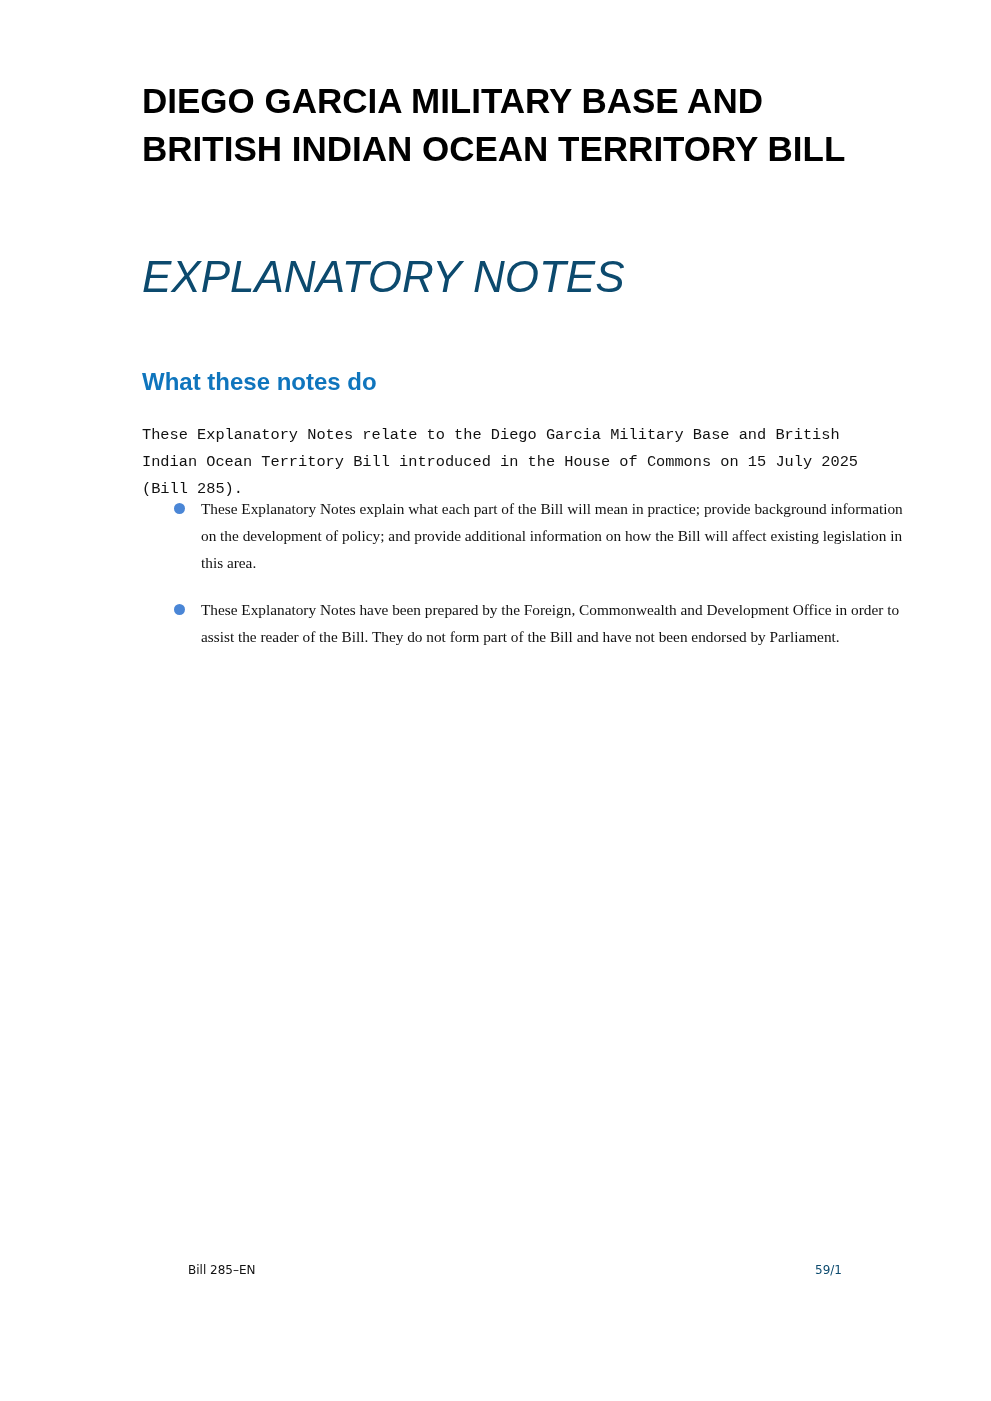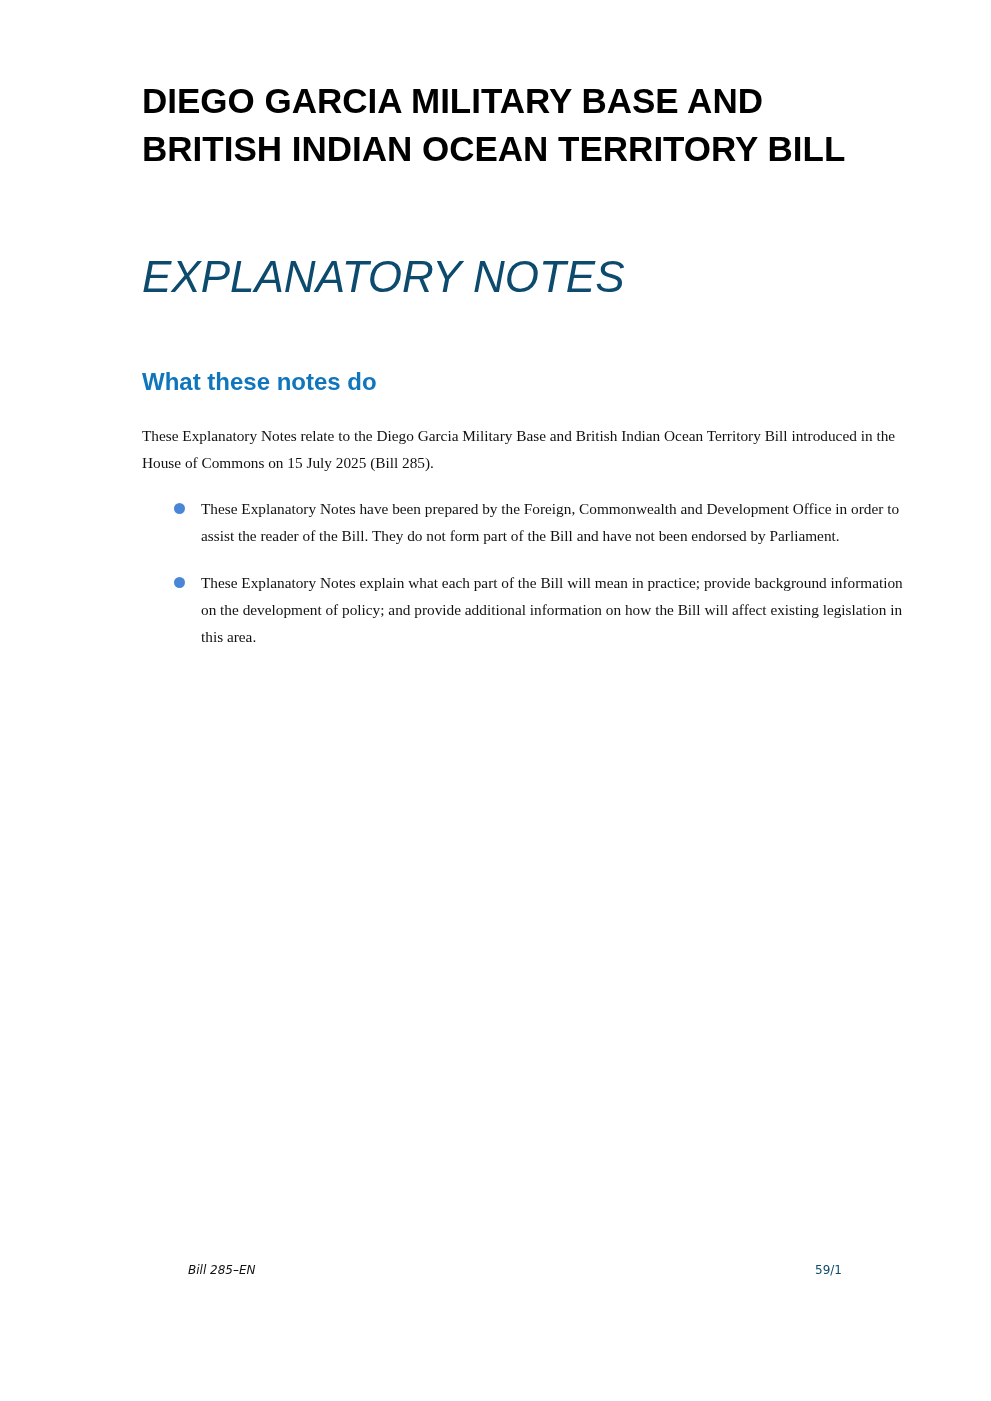--- a/index.html
+++ b/index.html
@@ -14,39 +14,39 @@
     font-family: "Liberation Sans", sans-serif; font-size: 44px;
     line-height: 42px; color: #0c4a6e; font-style: italic;
   }
   .heading {
     position: absolute; left: 142px; top: 366px;
     font-family: "Liberation Sans", sans-serif; font-weight: bold;
     font-size: 24px; line-height: 32px; color: #0f75bd;
   }
   .intro {
     position: absolute; left: 142px; top: 422px; width: 760px;
-    font-family: Liberation Serif, serif; font-size: 15.3px;
+    font-family: Liberation Mono, monospace; font-size: 15.3px;
     line-height: 27px; color: #111;
   }
   .bullets {
     position: absolute; left: 142px; top: 495px; width: 770px;
     margin: 0; padding: 0; list-style: none;
   }
   .bullets li {
     position: relative; padding-left: 59px; margin-bottom: 20px;
     font-family: "Liberation Serif", serif; font-size: 15.3px;
     line-height: 27px; color: #111;
   }
   .bullet-dot {
     position: absolute; left: 32px; top: 8px; width: 11px; height: 11px;
     border-radius: 50%; background: #4a86d6;
   }
   .footer-left {
     position: absolute; left: 188px; top: 1263px;
-    font-family: "DejaVu Sans", sans-serif; font-size: 12px; color: #111; font-style: italic;
+    font-family: "DejaVu Sans", sans-serif; font-size: 12px; color: #111;
   }
   .footer-right {
     position: absolute; left: 815px; top: 1263px;
     font-family: "DejaVu Sans", sans-serif; font-size: 12px; color: #0c4a6e;
   }
 </style>
 </head>
 <body>
 
 <div class="title">
@@ -56,22 +56,22 @@
 
 <div class="subtitle">EXPLANATORY NOTES</div>
 
 <div class="heading">What these notes do</div>
 
 <p class="intro" style="margin:0;">These Explanatory Notes relate to the Diego Garcia Military Base and British Indian Ocean Territory Bill introduced in the House of Commons on 15 July 2025 (Bill 285).</p>
 
 <ul class="bullets">
   <li>
     <span class="bullet-dot"></span>
-    <span>These Explanatory Notes have been prepared by the Foreign, Commonwealth and Development Office in order to assist the reader of the Bill. They do not form part of the Bill and have not been endorsed by Parliament.</span>
+    <span>These Explanatory Notes explain what each part of the Bill will mean in practice; provide background information on the development of policy; and provide additional information on how the Bill will affect existing legislation in this area.</span>
   </li>
   <li>
     <span class="bullet-dot"></span>
-    <span>These Explanatory Notes explain what each part of the Bill will mean in practice; provide background information on the development of policy; and provide additional information on how the Bill will affect existing legislation in this area.</span>
+    <span>These Explanatory Notes have been prepared by the Foreign, Commonwealth and Development Office in order to assist the reader of the Bill. They do not form part of the Bill and have not been endorsed by Parliament.</span>
   </li>
 </ul>
 
 <div class="footer-left">Bill 285–EN</div>
 <div class="footer-right">59/1</div>
 
 </body></html>

